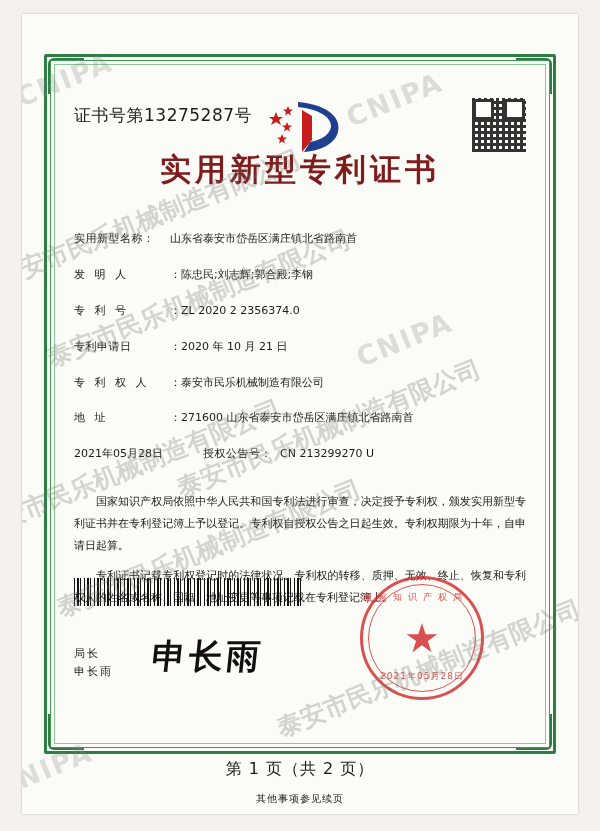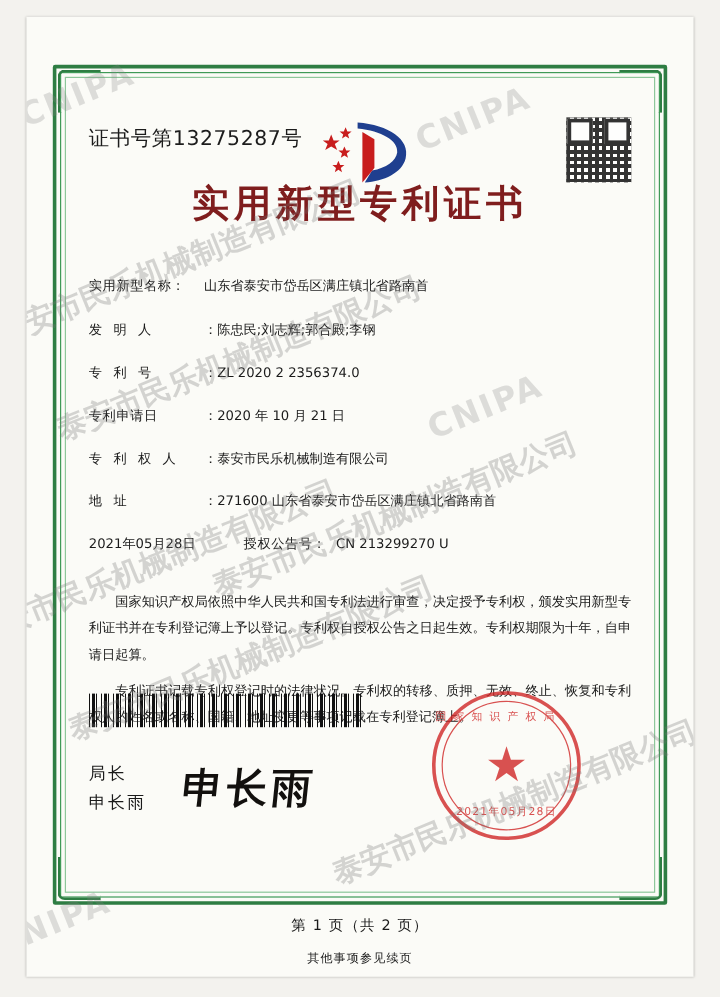--- a/index.html
+++ b/index.html
@@ -178,21 +178,21 @@
       repeating-linear-gradient(90deg,
         #111 0 1px, transparent 1px 3px,
         #111 3px 5px, transparent 5px 6px,
         #111 6px 7px, transparent 7px 10px);
   }
 
   .signature-block {
     position: absolute;
     left: 0;
     bottom: 42px;
-    font-size: 14px;
+    font-size: 11px;
     line-height: 1.7;
     color: #1a1a1a;
     letter-spacing: 2px;
   }
   .hand-sign {
     position: absolute;
     left: 78px;
     bottom: 44px;
     font-family: "DejaVu Serif", "Liberation Serif", serif;
     font-size: 34px;
@@ -242,21 +242,21 @@
     font-size: 9px;
     color: #cf2222;
     letter-spacing: 1px;
   }
 
   .page-footer {
     position: absolute;
     left: 0; right: 0;
     bottom: 34px;
     text-align: center;
-    font-size: 12px;
+    font-size: 16px;
     color: #1a1a1a;
     letter-spacing: 1px;
   }
   .bottom-note {
     position: absolute;
     left: 0; right: 0;
     bottom: 8px;
     text-align: center;
     font-size: 10px;
     color: #1a1a1a;

